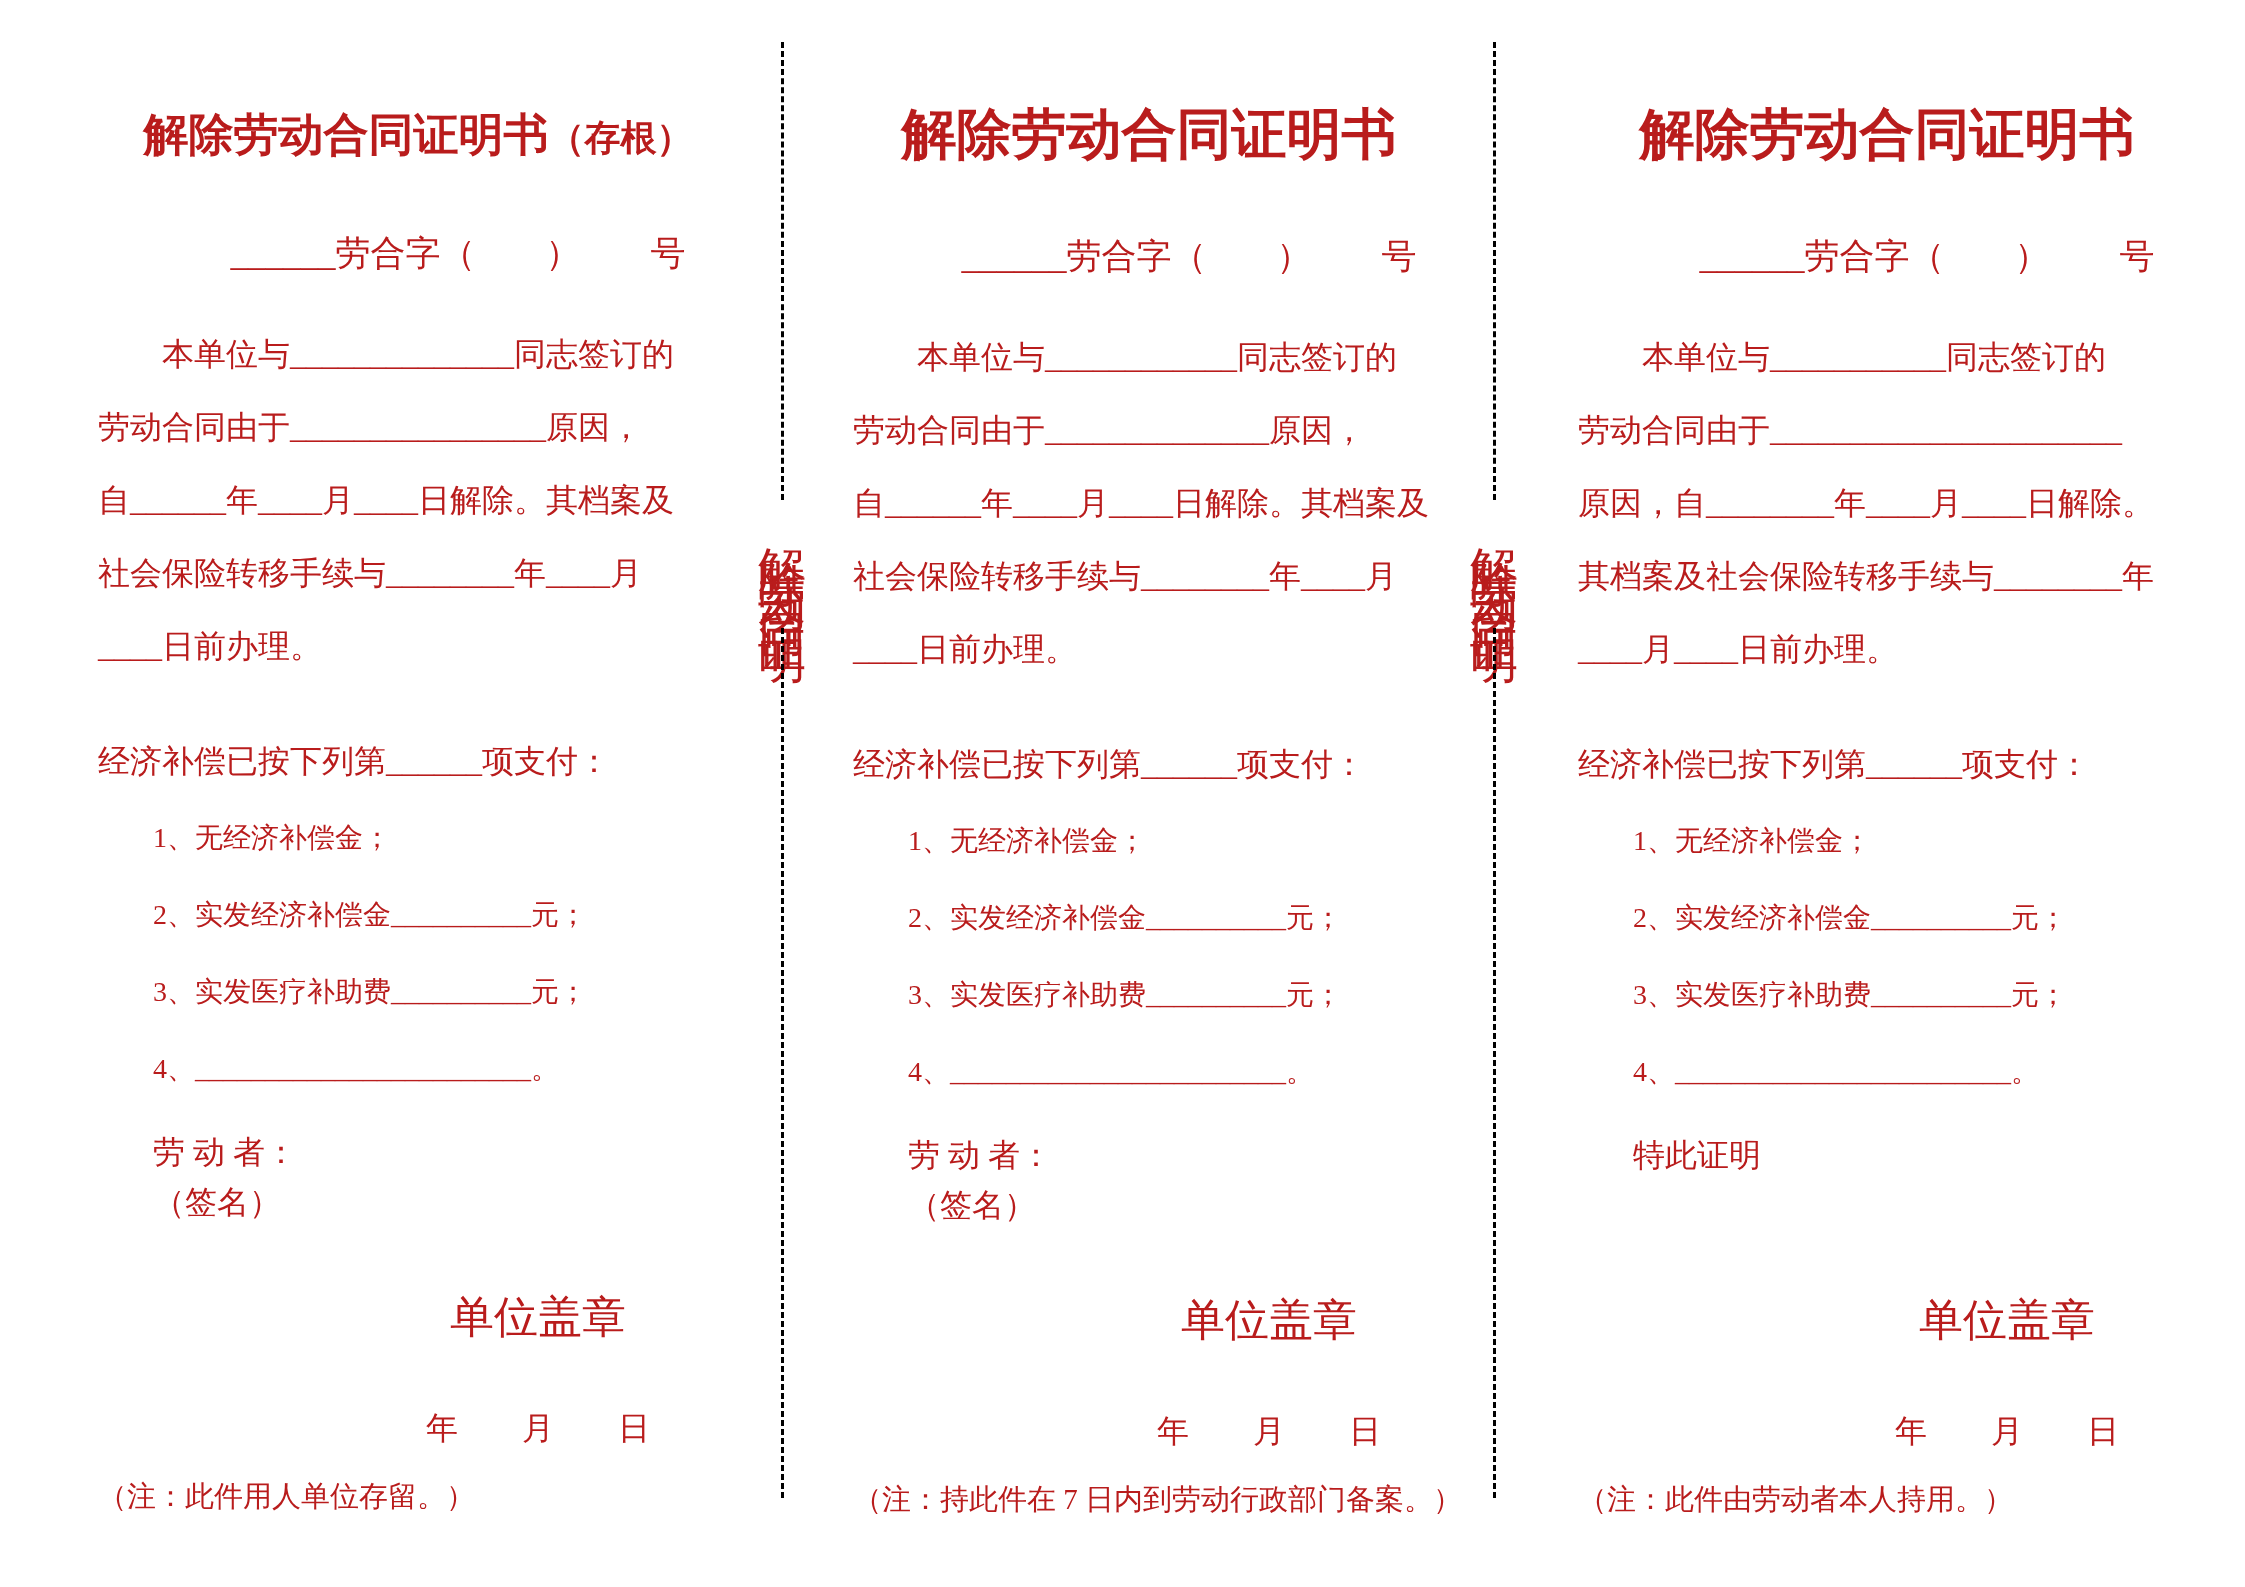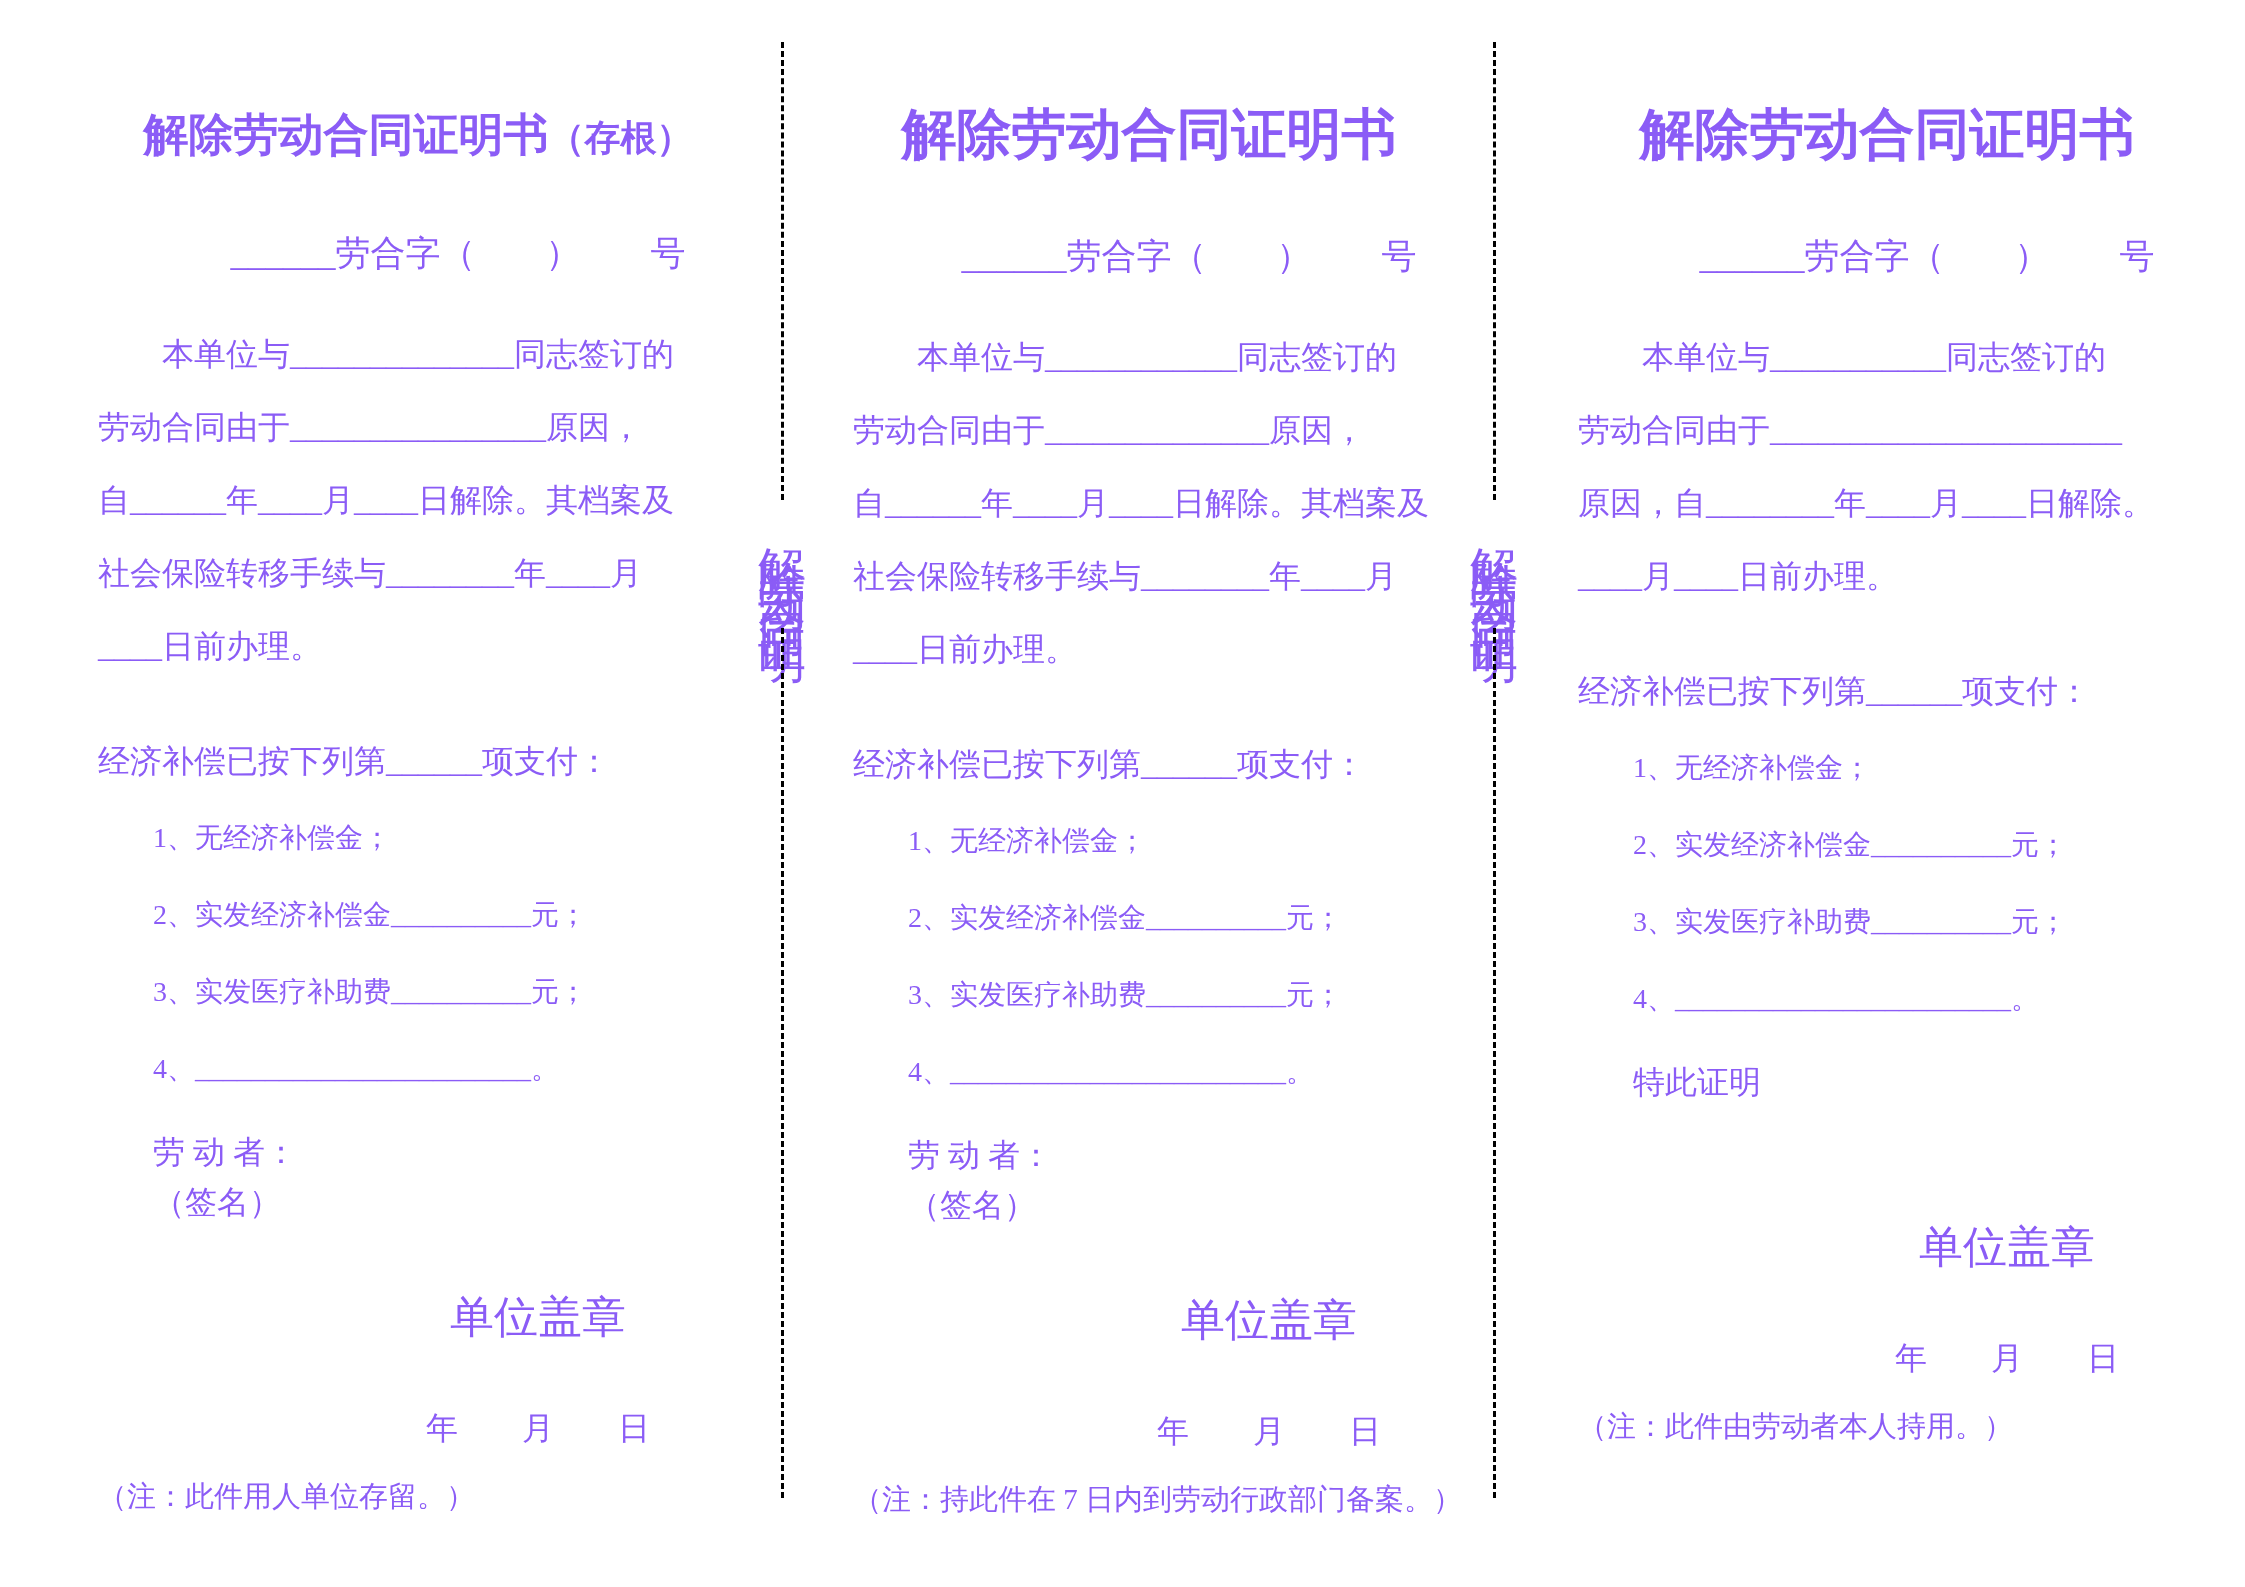--- a/index.html
+++ b/index.html
@@ -1,20 +1,20 @@
 <!DOCTYPE html>
 <html><head>
 <meta charset="utf-8">
 <style>
   html,body { margin:0; padding:0; background:#ffffff; }
   .sheet {
     position:relative;
     width:2245px; height:1587px;
     background:#ffffff;
-    color:#8b5cf6;
+    color:#b91c1c;
     font-family:"Liberation Serif","DejaVu Serif",serif;
     overflow:hidden;
   }
   .panel { position:absolute; top:0; height:100%; }
   .panel-1 { left:98px;  width:640px; }
   .panel-2 { left:853px; width:592px; }
   .panel-3 { left:1578px; width:618px; }
 
   .title-row { margin-top:100px; line-height:70px; text-align:center; font-weight:bold; white-space:nowrap; }
   .panel-1 .title-main   { font-size:45px; }
@@ -131,20 +131,21 @@
 
   <div class="panel panel-3">
     <div class="title-row">
       <span class="title-main">解除劳动合同证明书</span>
     </div>
     <div class="doc-no">______劳合字（　　）　　号</div>
     <div class="body-block">
       <div class="body-line first">本单位与___________同志签订的</div>
       <div class="body-line">劳动合同由于______________________</div>
       <div class="body-line">原因，自________年____月____日解除。</div>
+      <div class="body-line">其档案及社会保险转移手续与________年</div>
       <div class="body-line">____月____日前办理。</div>
     </div>
     <div class="comp-intro">经济补偿已按下列第______项支付：</div>
     <div>
       <div class="comp-item">1、无经济补偿金；</div>
       <div class="comp-item">2、实发经济补偿金__________元；</div>
       <div class="comp-item">3、实发医疗补助费__________元；</div>
       <div class="comp-item">4、________________________。</div>
     </div>
     <div class="sig-area">

